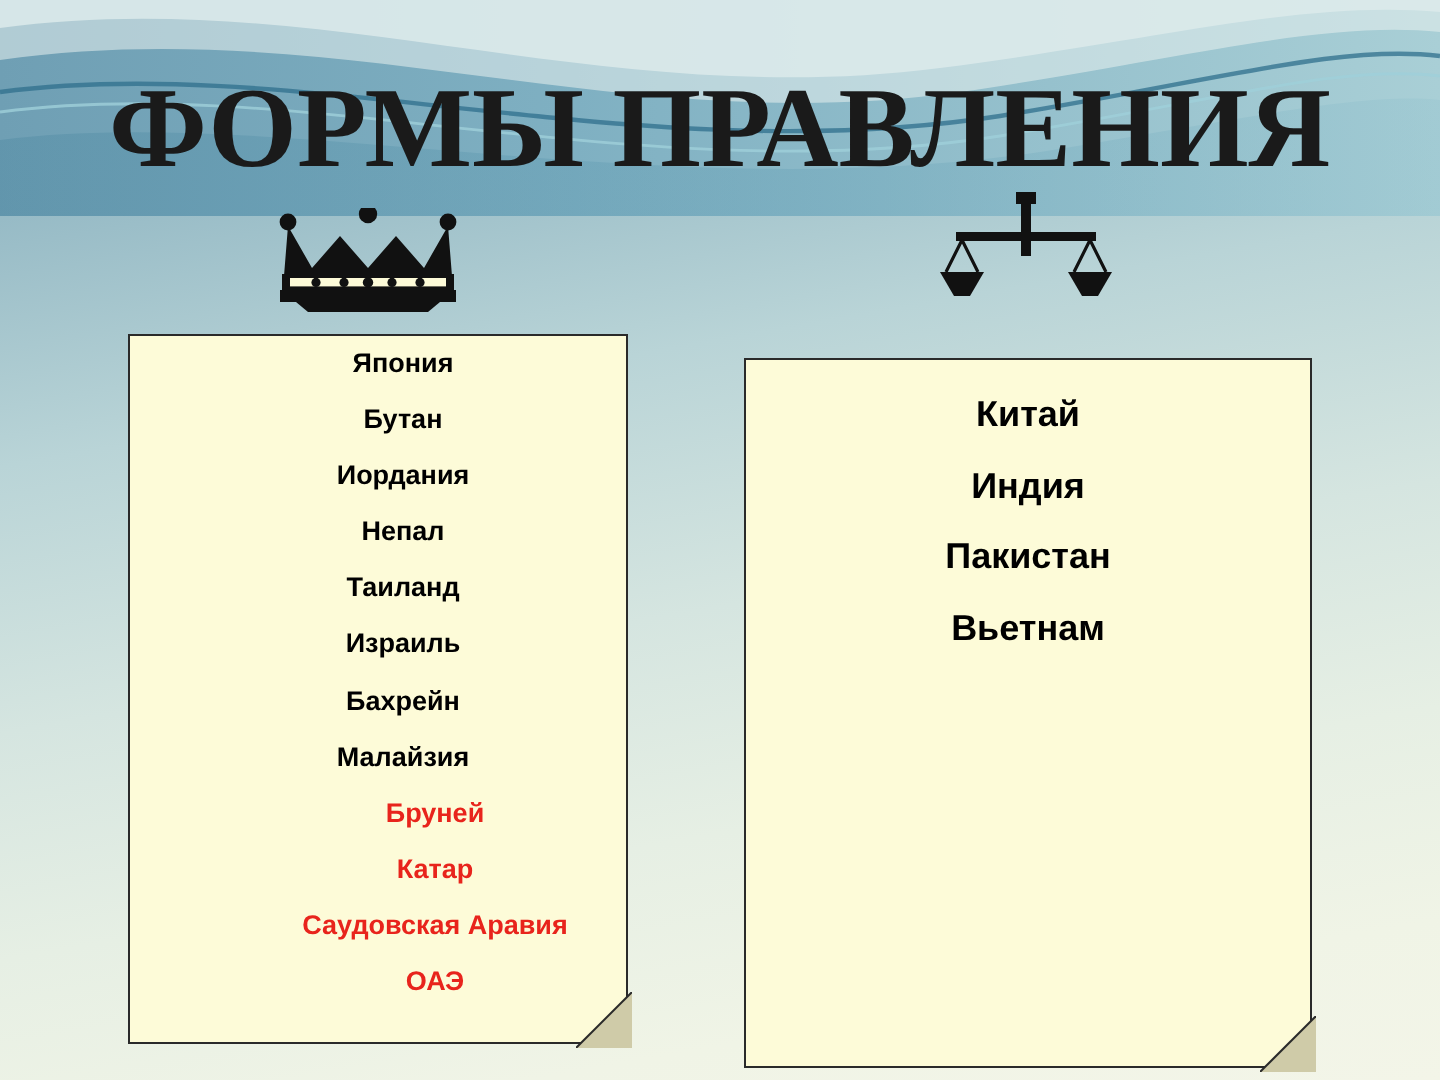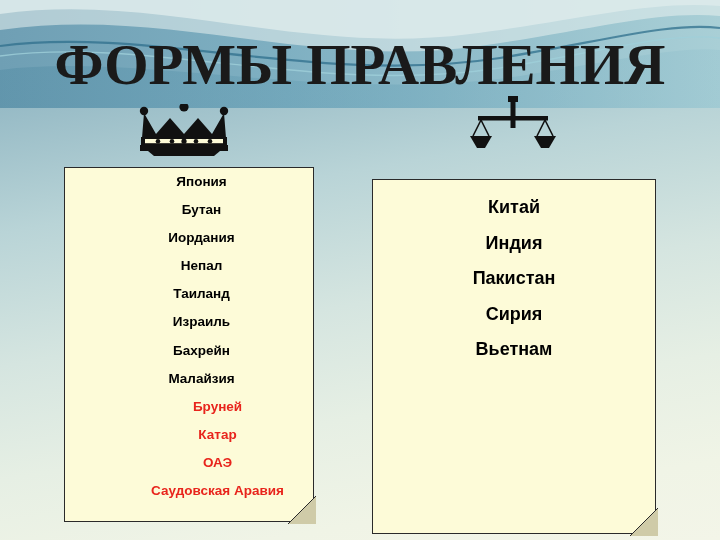--- a/index.html
+++ b/index.html
@@ -188,38 +188,37 @@
       <div class="item">Япония</div>
       <div class="item">Бутан</div>
       <div class="item">Иордания</div>
       <div class="item">Непал</div>
       <div class="item">Таиланд</div>
       <div class="item">Израиль</div>
       <div class="item">Бахрейн</div>
       <div class="item">Малайзия</div>
       <div class="item red">Бруней</div>
       <div class="item red">Катар</div>
+      <div class="item red">Саудовская Аравия</div>
       <div class="item red">ОАЭ</div>
-      <div class="item red">Саудовская Аравия</div>
 
     </div>
     <div class="fold">
       <svg width="28" height="28" viewBox="0 0 28 28" xmlns="http://www.w3.org/2000/svg">
         <path d="M0,28 L28,28 L28,0 Z" fill="#cfcba8"></path>
         <path d="M0,28 L28,0" stroke="#2a2a2a" stroke-width="1" fill="none"></path>
       </svg>
     </div>
   </div>
 
   <div class="card card-right">
     <div class="card-inner">
       <div class="item">Китай</div>
       <div class="item">Индия</div>
       <div class="item">Пакистан</div>
-      <div class="item">Сирия</div>
       <div class="item">Вьетнам</div>
     </div>
     <div class="fold">
       <svg width="28" height="28" viewBox="0 0 28 28" xmlns="http://www.w3.org/2000/svg">
         <path d="M0,28 L28,28 L28,0 Z" fill="#cfcba8"></path>
         <path d="M0,28 L28,0" stroke="#2a2a2a" stroke-width="1" fill="none"></path>
       </svg>
     </div>
   </div>
 

